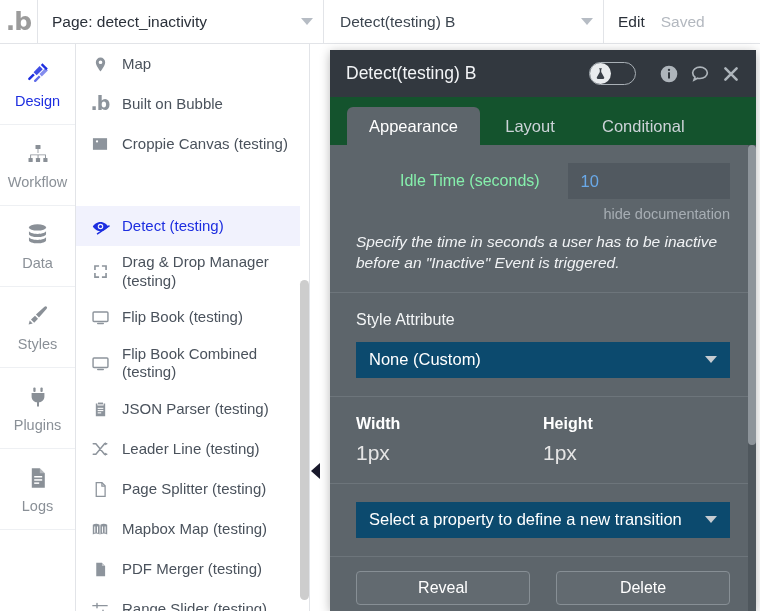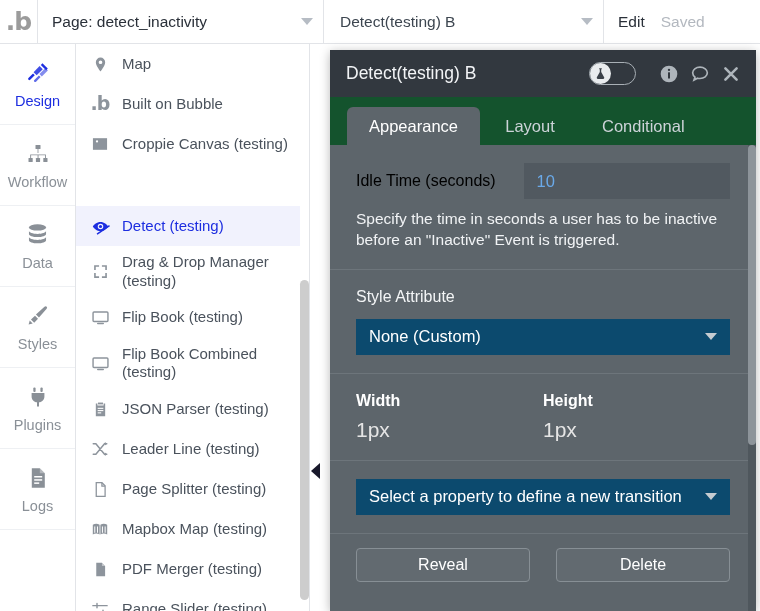--- a/index.html
+++ b/index.html
@@ -183,36 +183,37 @@
     background: #5d656b; color: #ffffff;
   }
 
   .pe-body { background: #5d656b; }
   .pe-section {
     padding: 18px 26px;
     border-bottom: 1px solid #6d757b;
   }
   .pe-row { display: flex; align-items: center; }
   .pe-label {
-    color: #000000; font-size: 16px;
+    color: #86efac; font-size: 16px; margin-left: 44px;
   }
   .pe-input {
     flex: 1; margin-left: 28px;
     height: 36px; background: #515960;
     border: none; display: flex; align-items: center;
     padding: 0 13px; cursor: text;
   }
   .pe-input-value { color: #6aa9e8; font-size: 16.5px; }
   .pe-doc-toggle {
     text-align: right; color: #a7aeb4; font-size: 14.5px;
     margin-top: 7px; cursor: pointer;
   }
   .pe-doc-text {
     color: #f1f3f5; font-size: 15.5px; line-height: 1.38;
     margin-top: 9px;
+    font-style: italic;
   }
 
   .pe-section-title {
     color: #f3f5f6; font-size: 16px; margin-bottom: 13px;
   }
   .pe-select {
     height: 36px; background: #0c4a6e;
     display: flex; align-items: center;
     padding: 0 13px; cursor: pointer;
   }
@@ -548,20 +549,21 @@
 
   <div class="pe-body">
 
     <div class="pe-section">
       <div class="pe-row">
         <span class="pe-label">Idle Time (seconds)</span>
         <span class="pe-input">
           <span class="pe-input-value">10</span>
         </span>
       </div>
+      <div class="pe-doc-toggle">hide documentation</div>
       <div class="pe-doc-text">Specify the time in seconds a user has to be inactive before an "Inactive" Event is triggered.</div>
     </div>
 
     <div class="pe-section">
       <div class="pe-section-title">Style Attribute</div>
       <div class="pe-select">
         <span class="pe-select-value">None (Custom)</span>
         <span class="caret-down-light"></span>
       </div>
     </div>

